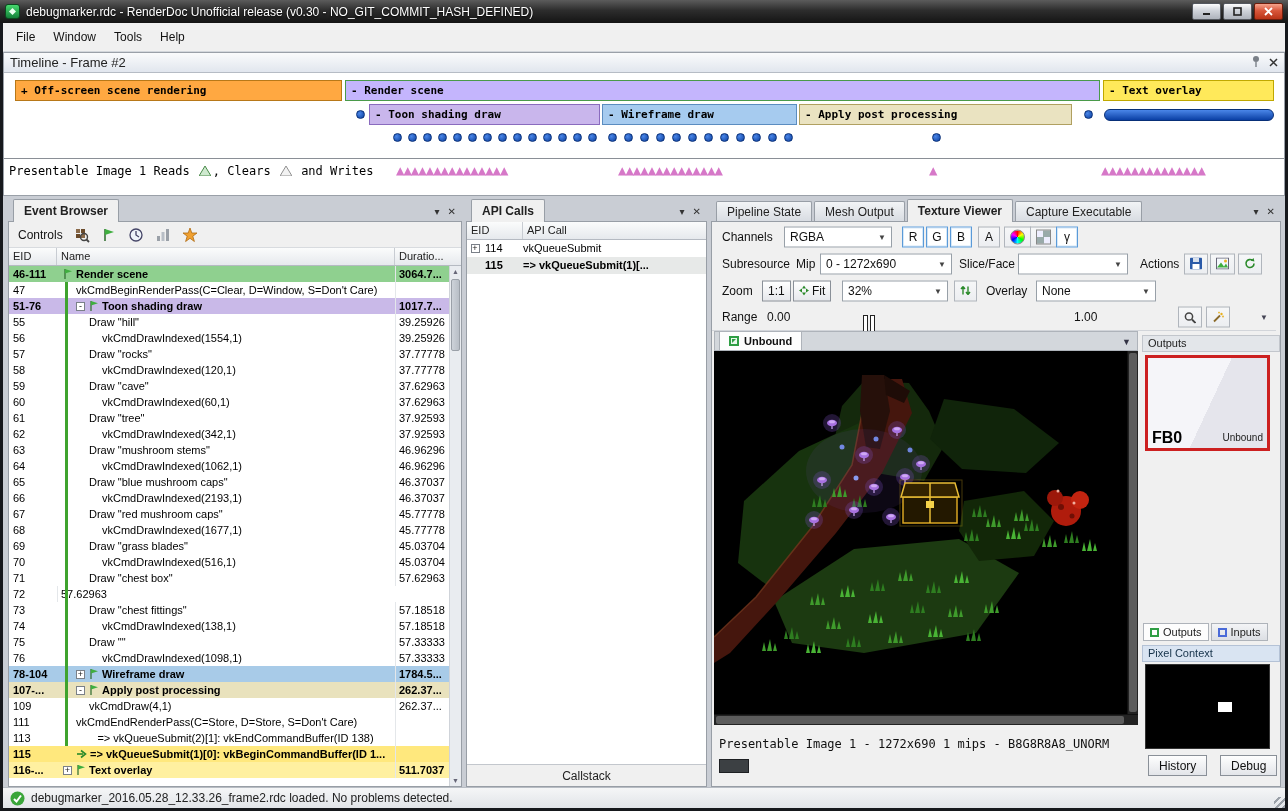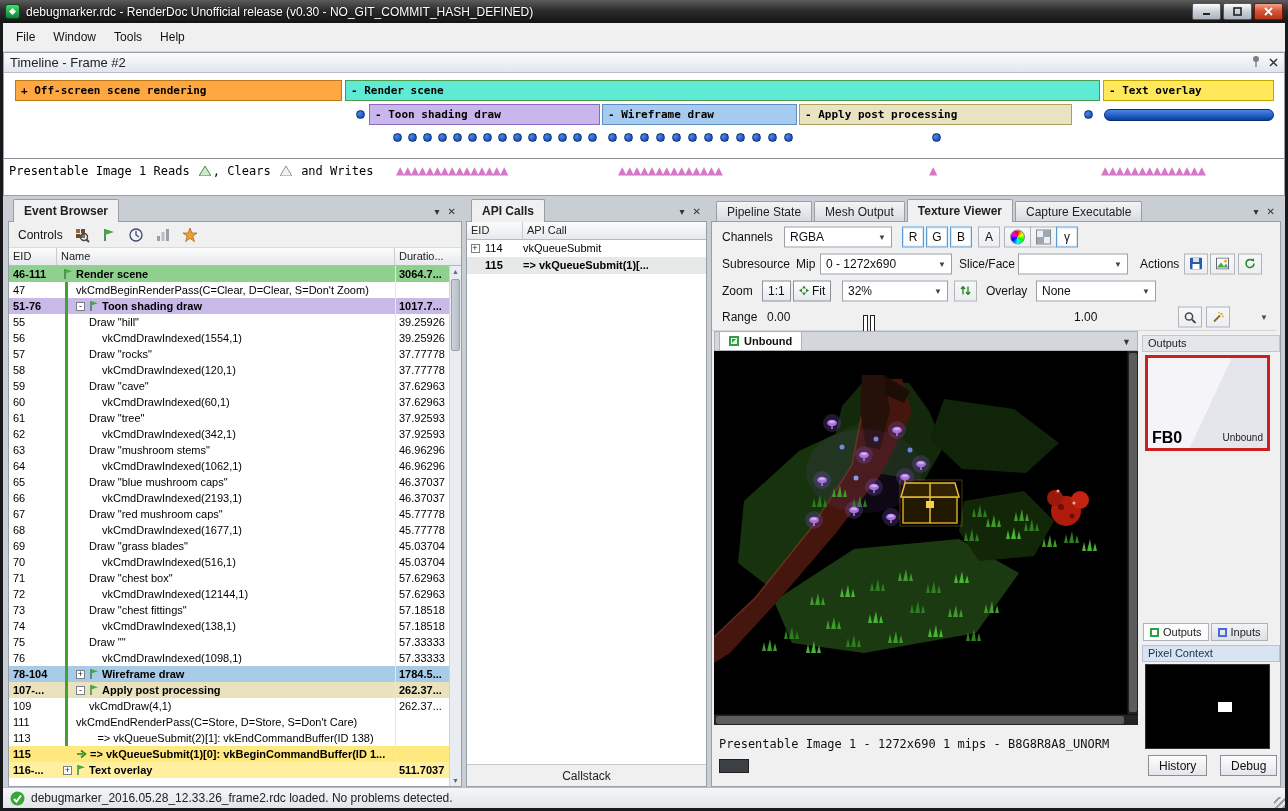--- a/index.html
+++ b/index.html
@@ -175,21 +175,21 @@
         <span>Presentable Image 1 Reads</span>
         <svg class="tri" width="12" height="10" viewBox="0 0 12 10">
             <polygon points="6,0 12,10 0,10" fill="#cfe9cf" stroke="#4a8a4a"></polygon>
           </svg><span>, Clears</span>
         <svg class="tri" width="12" height="10" viewBox="0 0 12 10">
             <polygon points="6,0 12,10 0,10" fill="#f2f2f2" stroke="#909090"></polygon>
           </svg>
         <span>and Writes</span>
       </div>
     <div class="tl-bar" style="left: 11px; width: 327px; top: 7px; background: rgb(255, 168, 65); border-color: rgb(184, 120, 24);">+ Off-screen scene rendering</div>
-        <div class="tl-bar" style="left: 341px; width: 755px; top: 7px; background: #5eead4; border-color: rgb(74, 154, 74);">- Render scene</div>
+        <div class="tl-bar" style="left: 341px; width: 755px; top: 7px; background: #c4b5fd; border-color: rgb(74, 154, 74);">- Render scene</div>
         <div class="tl-bar" style="left: 1099px; width: 171px; top: 7px; background: rgb(255, 233, 90); border-color: rgb(192, 168, 0);">- Text overlay</div>
         <div class="tl-bar" style="left: 365px; width: 231px; top: 31px; background: rgb(201, 182, 236); border-color: rgb(138, 107, 190);">- Toon shading draw</div>
         <div class="tl-bar" style="left: 598px; width: 195px; top: 31px; background: rgb(166, 203, 239); border-color: rgb(91, 141, 192);">- Wireframe draw</div>
         <div class="tl-bar" style="left: 795px; width: 273px; top: 31px; background: rgb(234, 227, 193); border-color: rgb(176, 160, 96);">- Apply post processing</div>
         <span class="tl-dot" style="left: 352px; top: 37px;"></span>
         <span class="tl-dot" style="left: 1080px; top: 37px;"></span>
         <span class="tl-dot" style="left: 389px; top: 60px;"></span>
         <span class="tl-dot" style="left: 404px; top: 60px;"></span>
         <span class="tl-dot" style="left: 419px; top: 60px;"></span>
         <span class="tl-dot" style="left: 434px; top: 60px;"></span>
@@ -276,21 +276,21 @@
                 <path d="M2 1 V11" stroke="#2a6a2a" stroke-width="1.2"></path>
                 <path d="M2 1 L9 3.2 L2 5.4 Z" fill="#3fae3f"></path>
               </svg>
               <span>Render scene</span>
             </div>
             <div class="eb-dur">3064.7...</div>
           </div>
           <div class="eb-row">
             <div class="eb-eid">47</div>
             <div class="eb-name" style="padding-left: 19px;">
-              <span>vkCmdBeginRenderPass(C=Clear, D=Clear, S=Don't Zoom)</span>
+              <span>vkCmdBeginRenderPass(C=Clear, D=Window, S=Don't Care)</span>
             </div>
             <div class="eb-dur"></div>
           </div>
           <div class="eb-row bg-purple bold">
             <div class="eb-eid">51-76</div>
             <div class="eb-name" style="padding-left: 19px;">
               <span class="exp">-</span>
               <svg width="10" height="12" viewBox="0 0 10 12" style="flex:none;margin-right:3px">
                 <path d="M2 1 V11" stroke="#2a6a2a" stroke-width="1.2"></path>
                 <path d="M2 1 L9 3.2 L2 5.4 Z" fill="#3fae3f"></path>
@@ -413,23 +413,20 @@
           </div>
           <div class="eb-row">
             <div class="eb-eid">71</div>
             <div class="eb-name" style="padding-left: 32px;">
               <span>Draw "chest box"</span>
             </div>
             <div class="eb-dur">57.62963</div>
           </div>
           <div class="eb-row">
             <div class="eb-eid">72</div>
-            <div class="eb-name" style="padding-left: 45px;">
-              <span>vkCmdDrawIndexed(12144,1)</span>
-            </div>
             <div class="eb-dur">57.62963</div>
           </div>
           <div class="eb-row">
             <div class="eb-eid">73</div>
             <div class="eb-name" style="padding-left: 32px;">
               <span>Draw "chest fittings"</span>
             </div>
             <div class="eb-dur">57.18518</div>
           </div>
           <div class="eb-row">

